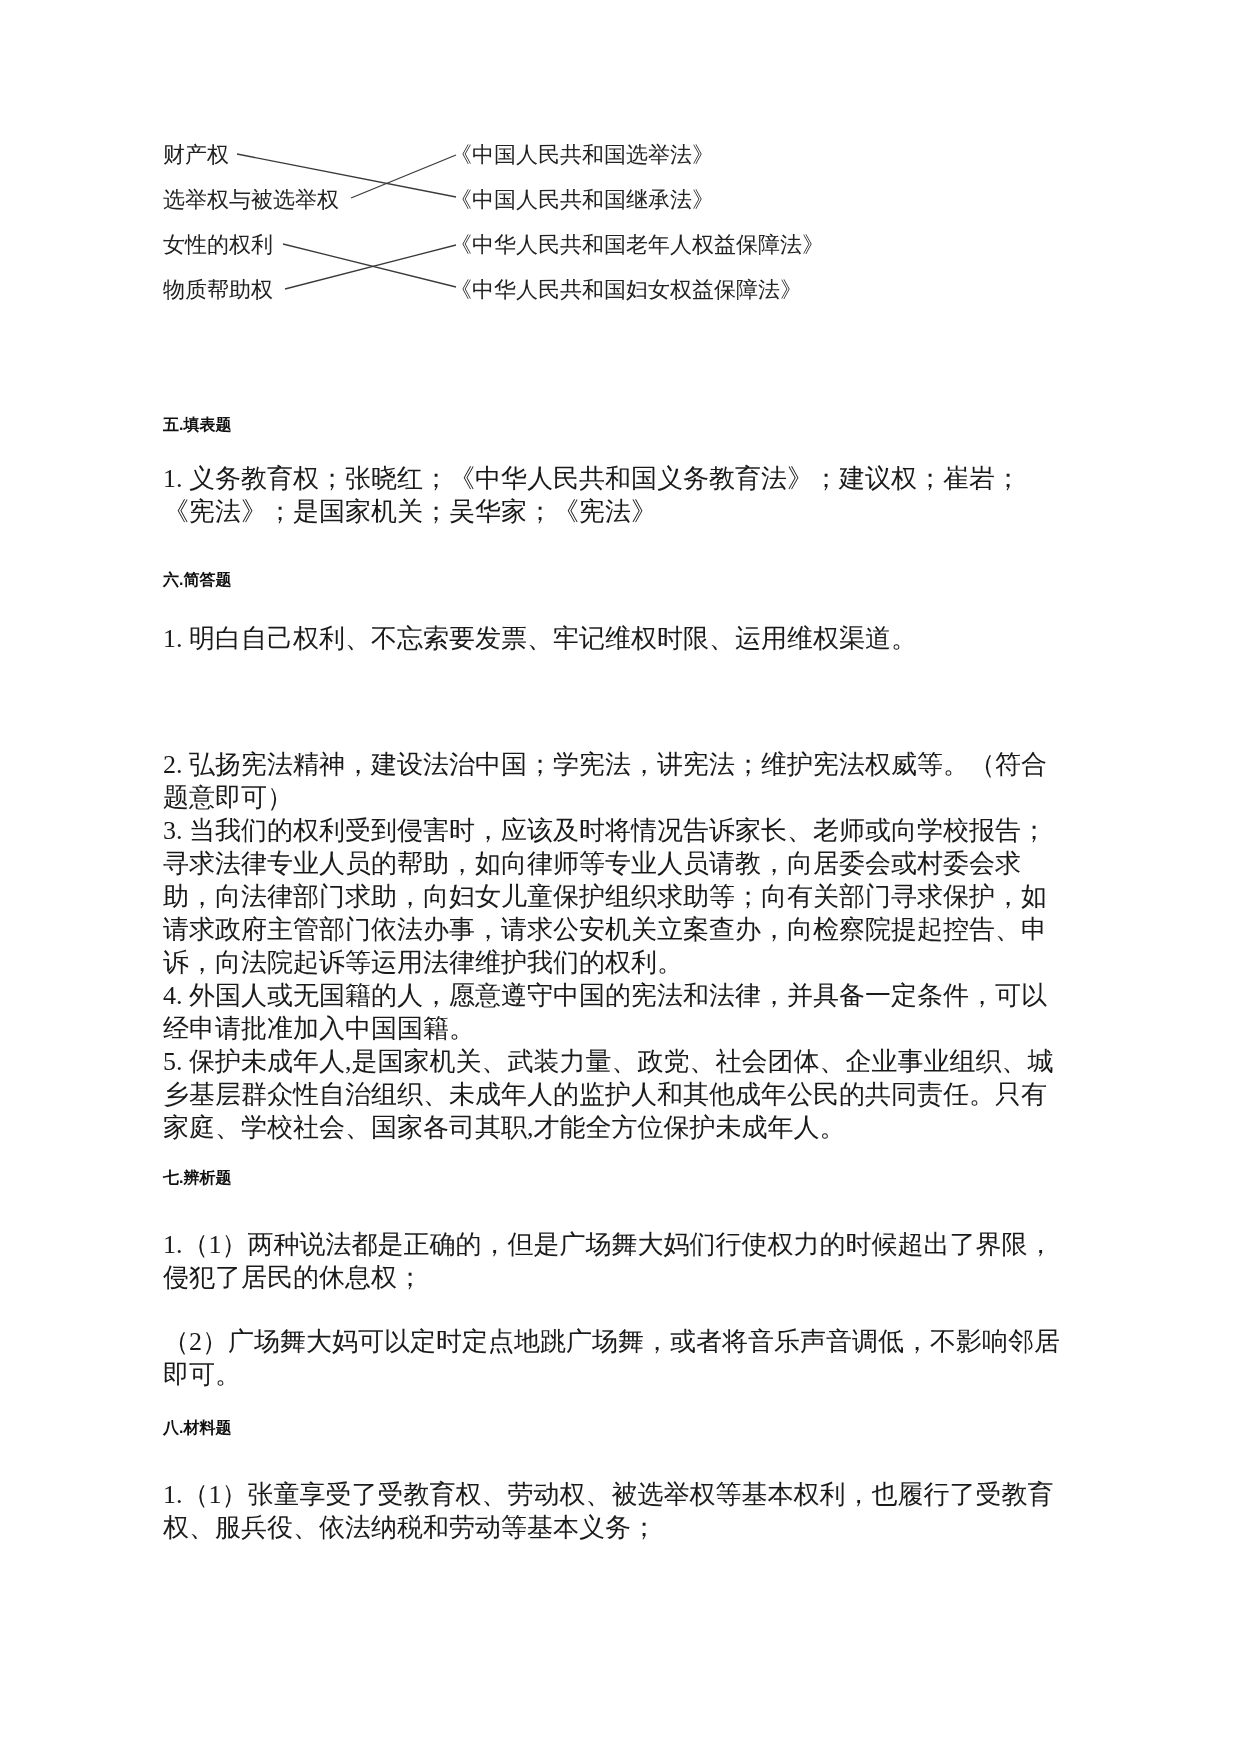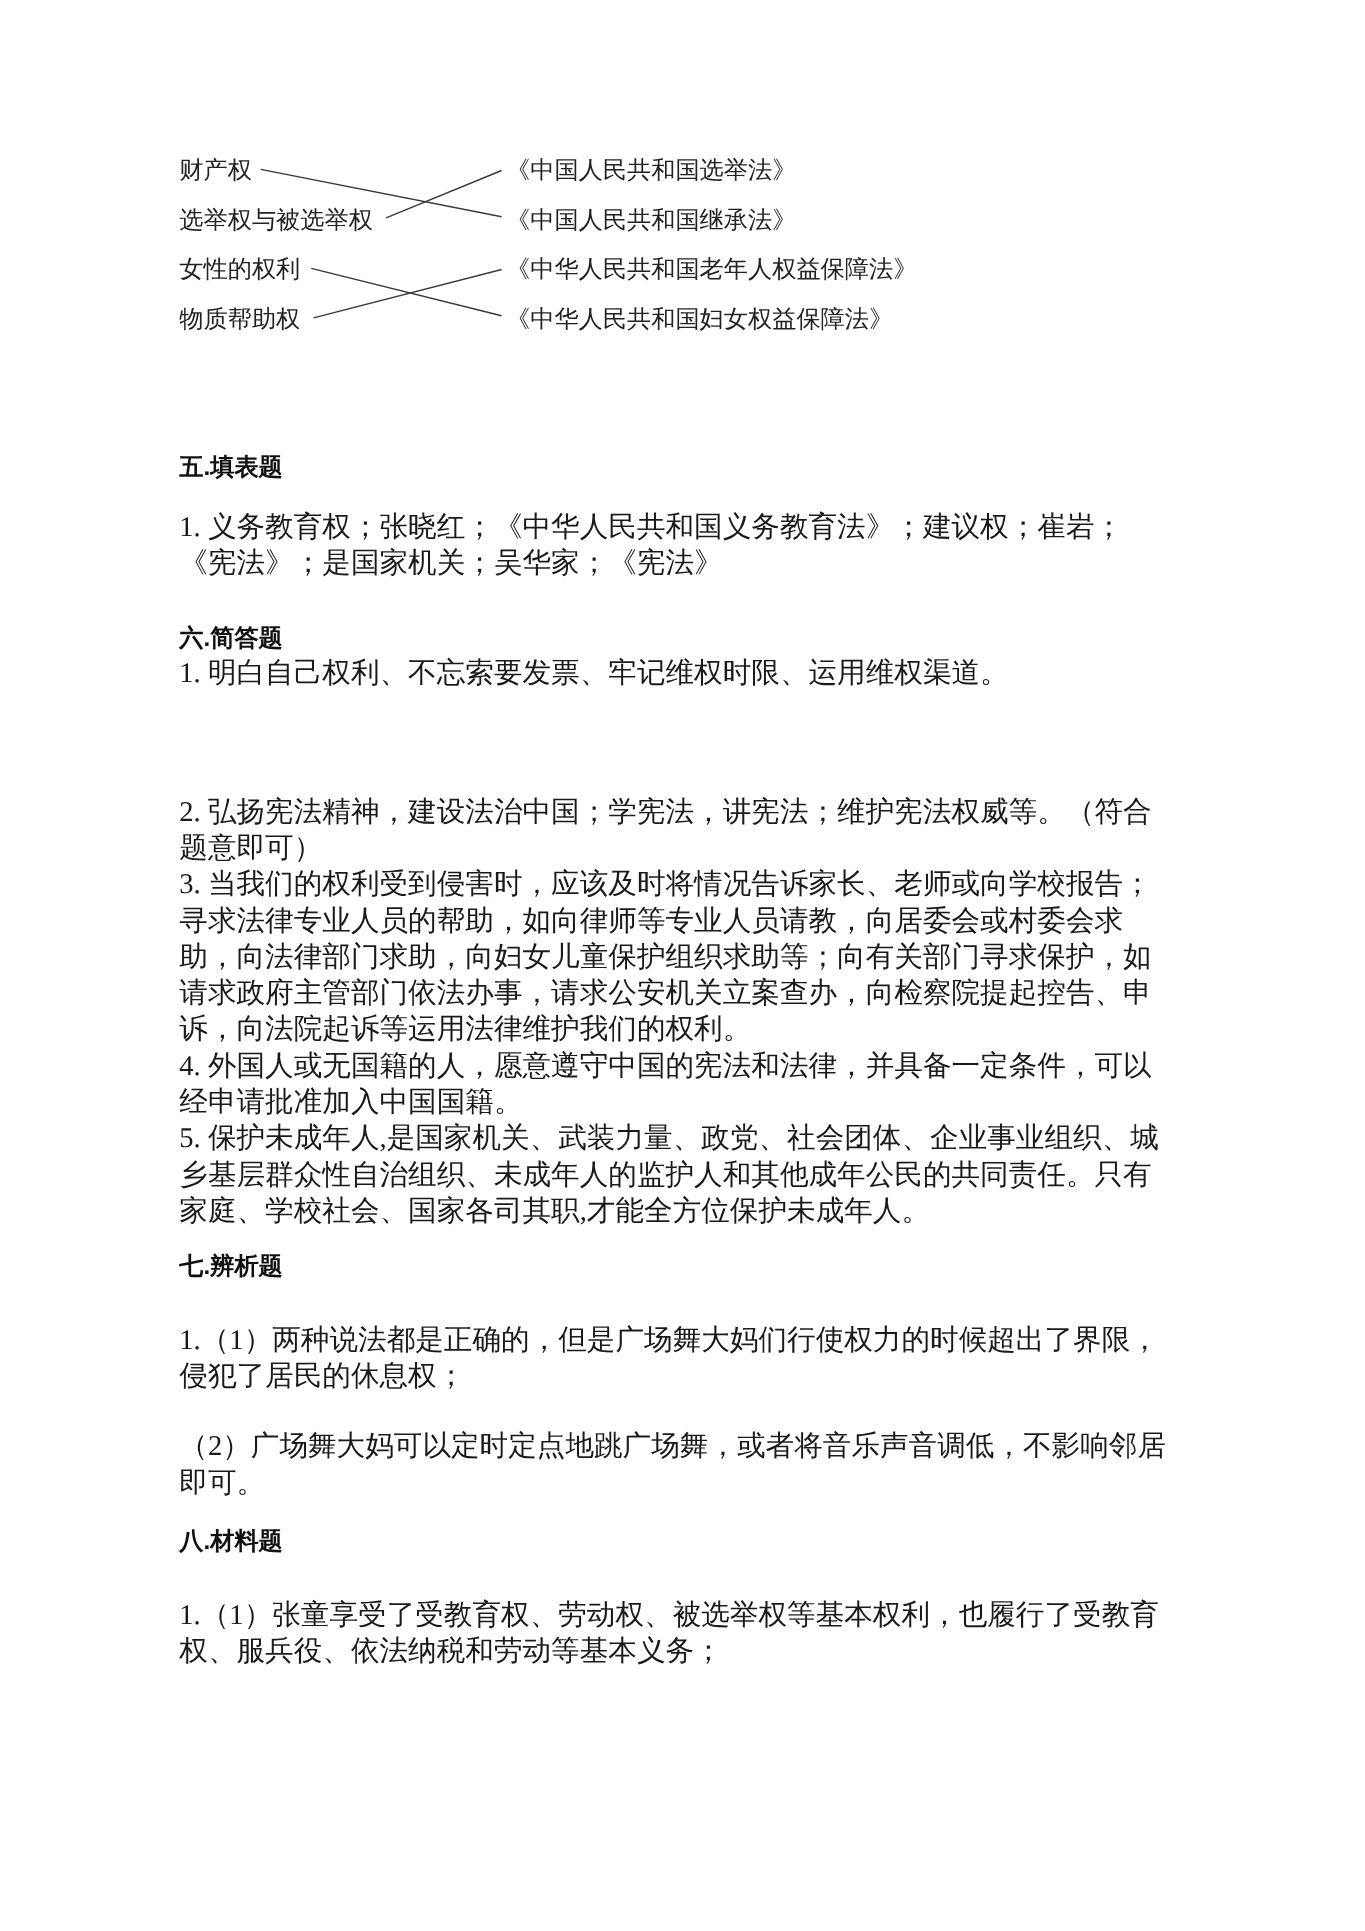--- a/index.html
+++ b/index.html
@@ -22,51 +22,51 @@
   .matching {
     position: relative;
     margin-top: 132px;
     width: 690px;
     height: 180px;
     font-size: 22px;
     color: #222;
   }
   .match-col { position: absolute; top: 0; font-family: Liberation Mono, monospace; }
   .match-col.left  { left: 0; }
-  .match-col.right { left: 297px; }
+  .match-col.right { left: 287px; }
   .match-row {
     height: 45px;
     display: flex;
     align-items: center;
     white-space: nowrap;
   }
   .match-lines {
     position: absolute;
     left: 0; top: 0;
     width: 690px; height: 180px;
     pointer-events: none;
   }
   .match-lines line { stroke: #3a3a3a; stroke-width: 1.3; }
   
   h2.sec-title {
     font-family: "Liberation Sans", "DejaVu Sans", sans-serif;
     font-weight: bold;
-    font-size: 22px;
+    font-size: 16px;
     color: #111;
     height: 30px;
     line-height: 30px;
   }
   .h-s5 { margin-top: 98px; }
   .h-s6 { margin-top: 37px; }
   .h-s7 { margin-top: 19px; }
   .h-s8 { margin-top: 22px; }
   .para { font-size: 26px; line-height: 33px; color: #1a1a1a; }
   .para .line { white-space: nowrap; }
   .p-s5      { margin-top: 22px; }
-  .p-s6-1    { }
+  .p-s6-1    { margin-top: 27px; }
   .p-s6-rest { margin-top: 93px; }
   .p-s7-1    { margin-top: 35px; }
   .p-s7-2    { margin-top: 31px; }
   .p-s8-1    { margin-top: 35px; }
 </style>
 </head>
 <body>
 
 <div class="page">
 

